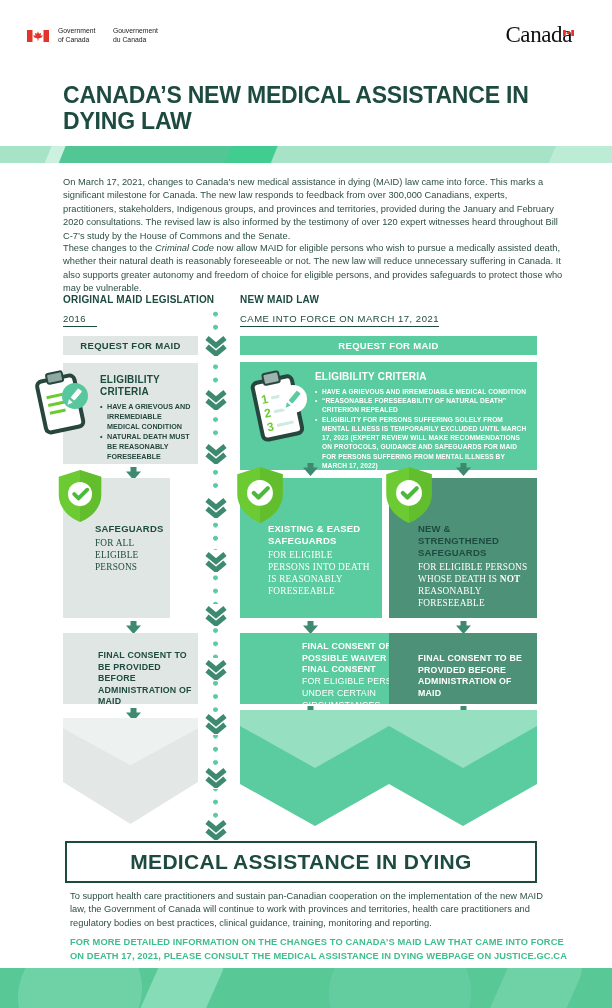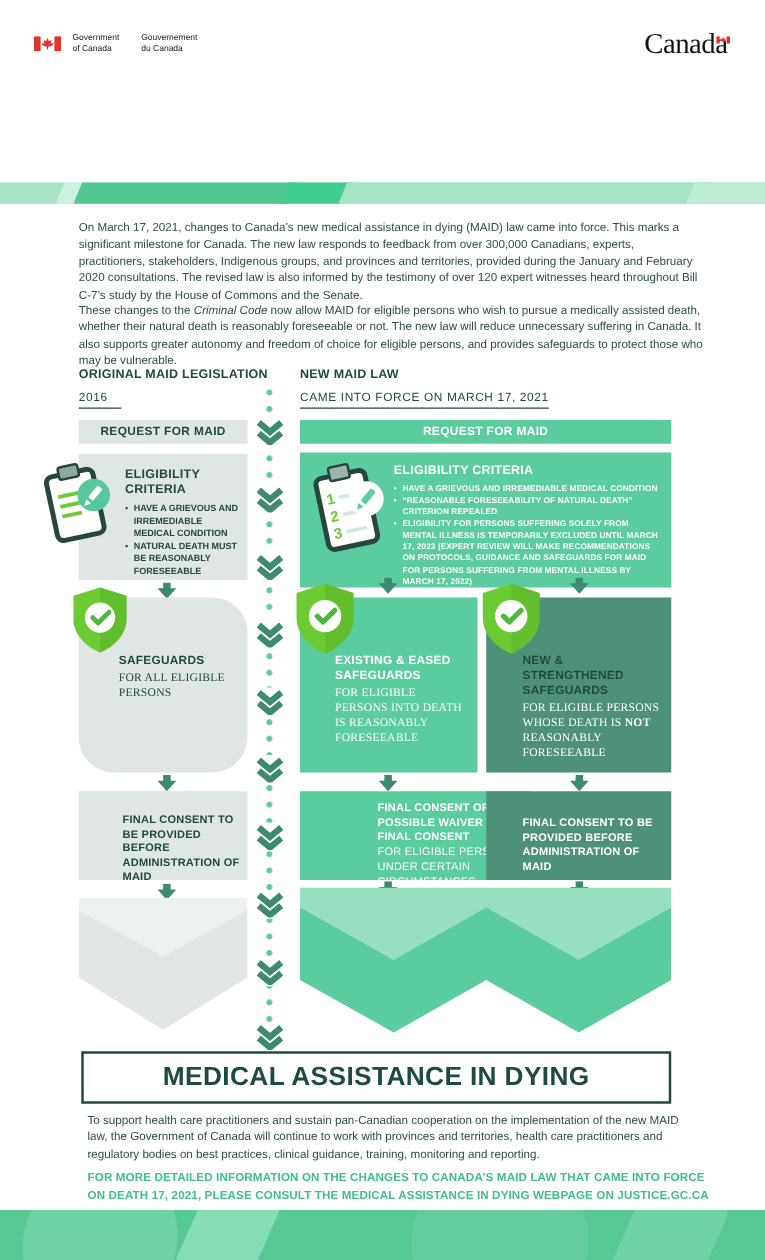--- a/index.html
+++ b/index.html
@@ -65,31 +65,32 @@
   </div>
   <div class="abs sig-text" style="left:58px;top:27px;">
     <div>Government</div>
     <div>of Canada</div>
   </div>
   <div class="abs sig-text" style="left:113px;top:27px;">
     <div>Gouvernement</div>
     <div>du Canada</div>
   </div>
 
-  <div class="abs" style="right:30px;top:22px;">
+  <div class="abs" style="right:40px;top:22px;">
     <span class="wordmark">Canada</span>
     <span class="abs" style="right:-2px;top:0px;">
       <svg width="11" height="6" viewBox="0 0 22 12">
         <rect x="0" y="0" width="5.5" height="12" fill="#E2342B"></rect>
         <rect x="16.5" y="0" width="5.5" height="12" fill="#E2342B"></rect>
         <path fill="#E2342B" d="M11 1.2 L12 3.8 L14.2 3.1 L13.5 5.7 L16 5.3 L14.6 7.5 L11.45 8.4 L11.45 10.6 L10.55 10.6 L10.55 8.4 L7.4 7.5 L6 5.3 L8.5 5.7 L7.8 3.1 L10 3.8 Z"></path>
       </svg>
     </span>
   </div>
 
+  <div class="abs title" style="left:63px;top:83px;width:480px;">CANADA’S NEW MEDICAL ASSISTANCE IN DYING LAW</div>
 
   <div class="abs band">
     <div class="seg" style="left:48px;width:18px;background:#CDF1E0;"></div>
     <div class="seg" style="left:62px;width:172px;background:#52C795;"></div>
     <div class="seg" style="left:228px;width:52px;background:#42CD90;"></div>
     <div class="seg" style="left:274px;width:290px;background:#A6E3C7;"></div>
     <div class="seg" style="left:552px;width:80px;background:#BCEBD6;"></div>
   </div>
 
   <div class="abs p" style="left:63px;top:176px;width:500px;">On March 17, 2021, changes to Canada’s new medical assistance in dying (MAID) law came into force. This marks a significant milestone for Canada. The new law responds to feedback from over 300,000 Canadians, experts, practitioners, stakeholders, Indigenous groups, and provinces and territories, provided during the January and February 2020 consultations. The revised law is also informed by the testimony of over 120 expert witnesses heard throughout Bill C-7’s study by the House of Commons and the Senate.</div>
@@ -239,21 +240,21 @@
   <div class="abs" style="left:126px;top:466px;"><svg width="15" height="13" viewBox="0 0 15 13">
         <polygon points="4.5,0 10.5,0 10.5,4.5 15,4.5 7.5,13 0,4.5 4.5,4.5" fill="#3D8A70"></polygon>
       </svg></div>
   <div class="abs" style="left:303px;top:462px;"><svg width="15" height="13" viewBox="0 0 15 13">
         <polygon points="4.5,0 10.5,0 10.5,4.5 15,4.5 7.5,13 0,4.5 4.5,4.5" fill="#3D8A70"></polygon>
       </svg></div>
   <div class="abs" style="left:456px;top:462px;"><svg width="15" height="13" viewBox="0 0 15 13">
         <polygon points="4.5,0 10.5,0 10.5,4.5 15,4.5 7.5,13 0,4.5 4.5,4.5" fill="#3D8A70"></polygon>
       </svg></div>
 
-  <div class="box box-gray" style="left:63px;top:478px;width:135px;height:140px;border-radius:28px;">
+  <div class="box box-gray" style="left:63px;top:478px;width:107px;height:140px;">
     <div style="padding:45px 6px 0 32px;">
       <div class="sg-title t-dark">SAFEGUARDS</div>
       <div class="sg-body t-dark">FOR ALL ELIGIBLE PERSONS</div>
     </div>
   </div>
   <div class="box box-green" style="left:240px;top:478px;width:142px;height:140px;">
     <div style="padding:45px 6px 0 28px;">
       <div class="sg-title t-white">EXISTING &amp; EASED SAFEGUARDS</div>
       <div class="sg-body t-white">FOR ELIGIBLE PERSONS INTO DEATH IS REASONABLY FORESEEABLE</div>
     </div>

